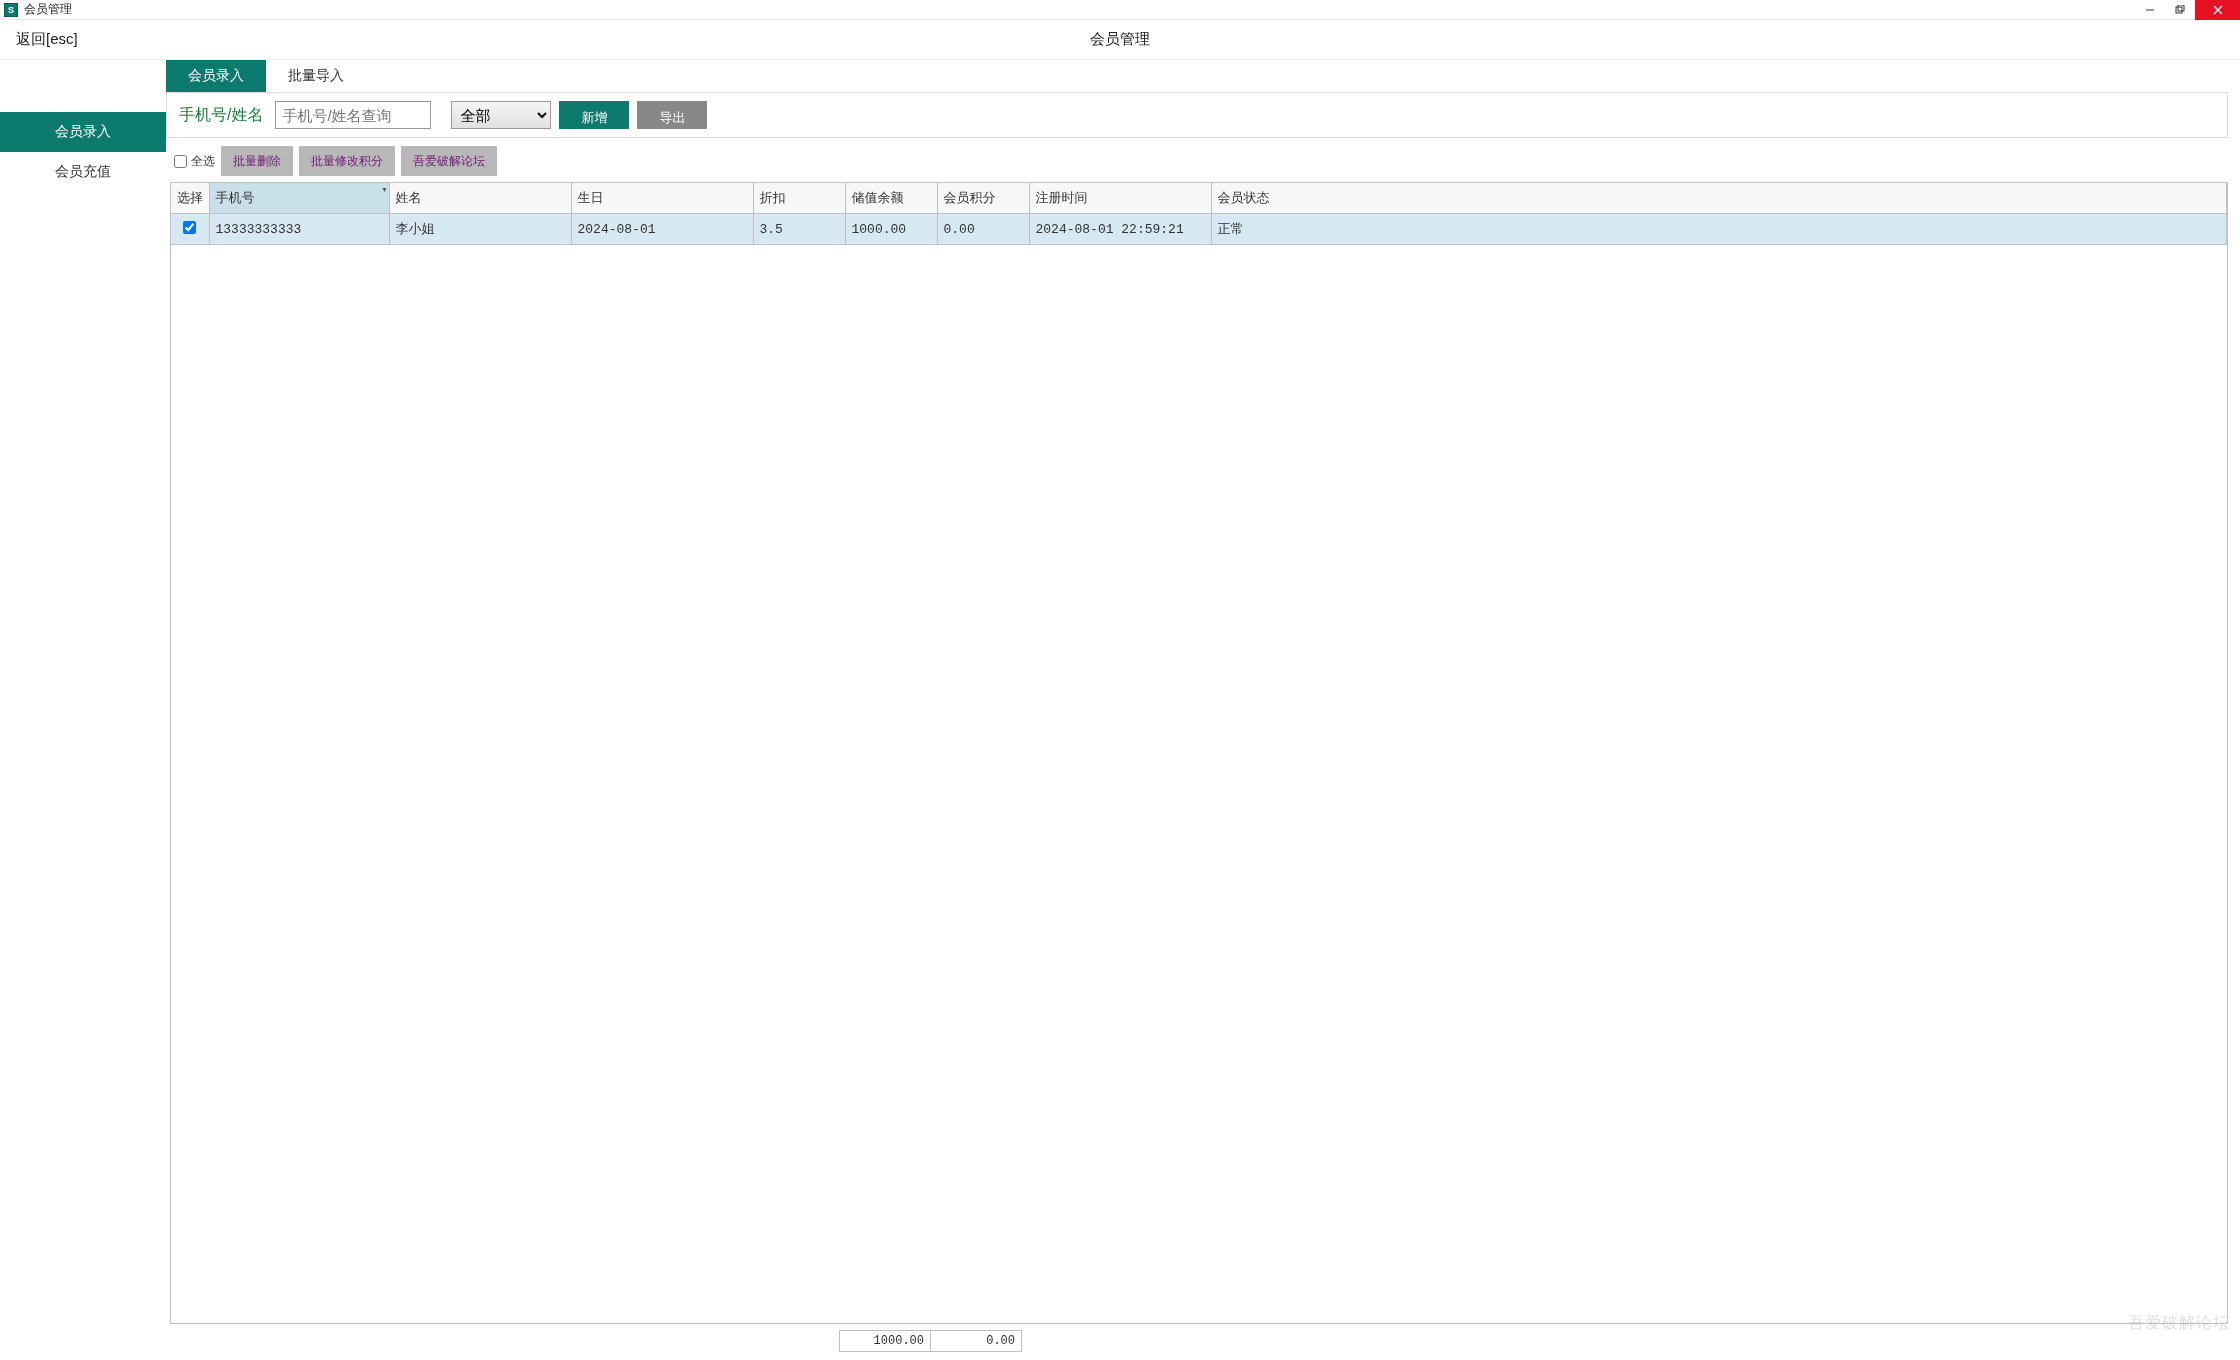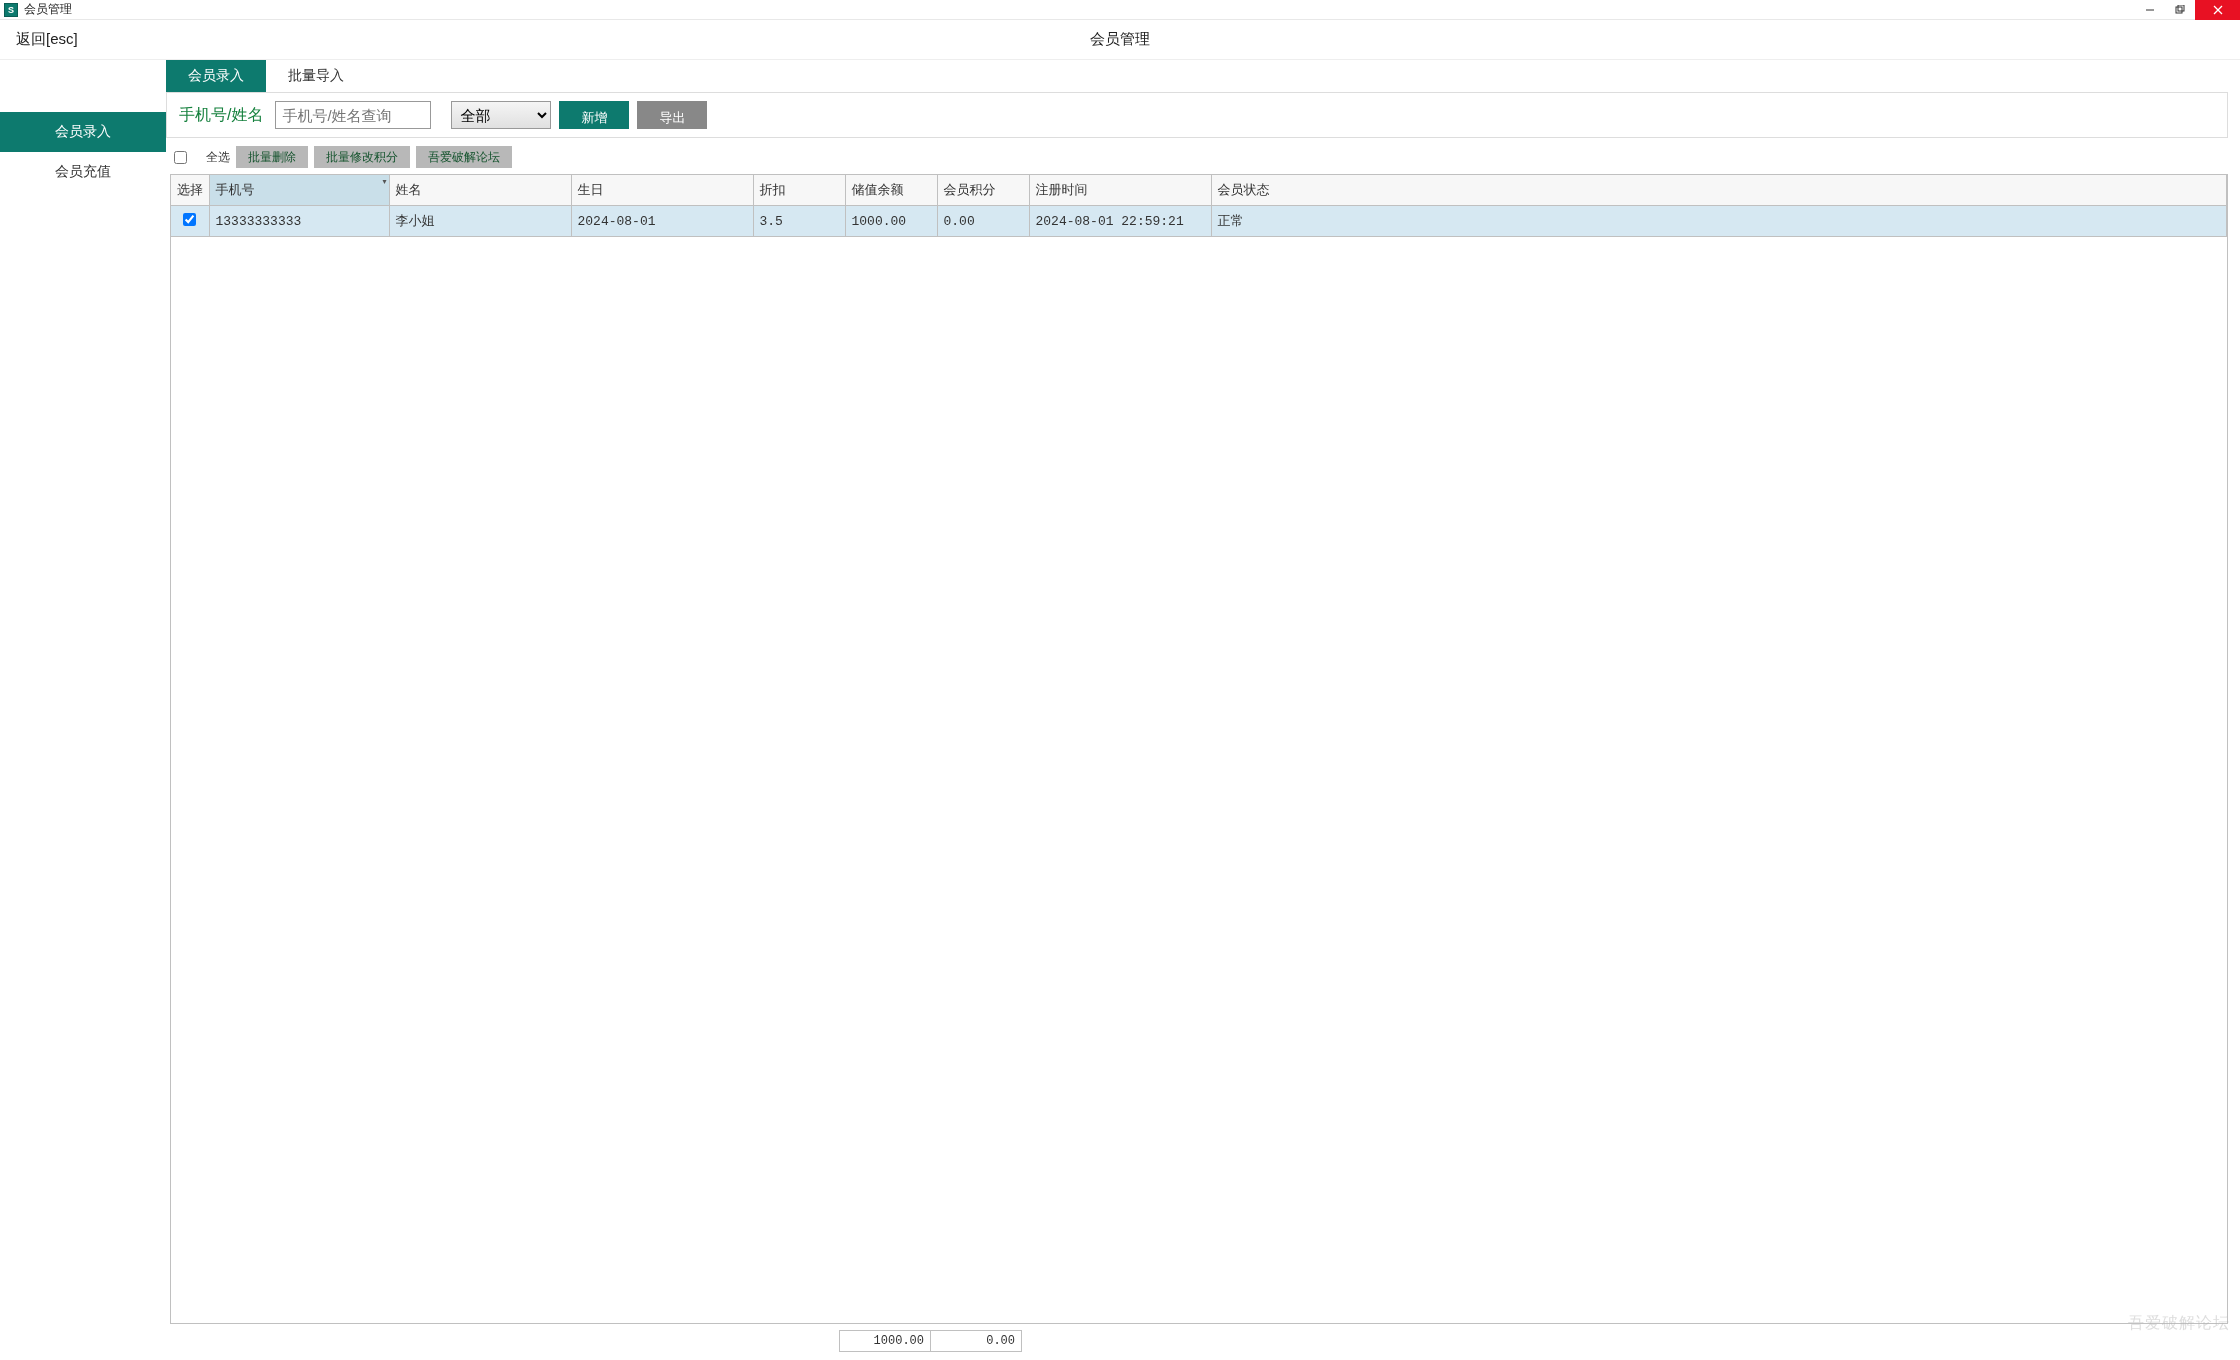--- a/index.html
+++ b/index.html
@@ -27,24 +27,24 @@
 .tabs .tab { padding: 0 22px; height: 32px; display: flex; align-items: center; font-size: 14px; color: #333; cursor:pointer;}
 .tabs .tab.active { background: #0d7a6e; color: #fff; }
 
 .filter-row { border: 1px solid #ddd; padding: 8px 8px; display: flex; align-items: center; gap: 8px; margin-right: 12px;}
 .filter-row .filter-label { font-size: 16px; color: #15803d; padding: 0 4px; }
 .filter-row input[type=text] { width: 156px; height: 28px; border: 1px solid #999; padding: 0 6px; font-size: 15px; font-family: inherit; }
 .filter-row select { height: 28px; width: 100px; border: 1px solid #999; font-size: 15px; font-family: inherit; background: linear-gradient(#f5f5f5,#e0e0e0); padding: 0 4px; margin-left: 12px;}
 .btn { height: 28px; padding: 8px 22px; border: none; font-size: 13px; color: #fff; cursor: pointer; font-family: inherit;}
 .btn-teal { background: #0d7a6e; }
 .btn-gray { background: #888; }
-.btn-disabled { background: #b8b8b8; color: #14532d; padding: 0 12px; height: 22px; font-size: 12px;}
+.btn-disabled { background: #b8b8b8; color: #701a75; padding: 0 12px; height: 30px; font-size: 12px;}
 
 .bulk-row { display: flex; align-items: center; gap: 6px; padding: 8px 8px 6px 8px;}
-.bulk-row .chk-label { font-size: 12px; color: #333; display:flex; align-items:center; gap:19px;}
+.bulk-row .chk-label { font-size: 12px; color: #333; display:flex; align-items:center; gap:4px;}
 .bulk-row input[type=checkbox]{width:13px;height:13px;}
 
 .table-wrap { flex: 1; border: 1px solid #c0c0c0; margin: 0 12px 6px 4px; overflow: auto; background:#fff; position:relative;}
 table { width: 100%; border-collapse: collapse; table-layout: fixed; }
 th, td { border-right: 1px solid #c0c0c0; border-bottom: 1px solid #c0c0c0; padding: 6px 6px; text-align: left; font-weight: normal; font-size: 13px; overflow:hidden; white-space:nowrap;}
 thead th { background: #f7f7f7; height: 28px; position:relative;}
 thead th.sorted { background: #c9dfe9; }
 thead th .sort-ind { position:absolute; right:2px; top:2px; font-size:8px; color:#555;}
 tbody tr.selected td { background: #d6e8f2; }
 tbody td.chkcell { text-align: center; }

